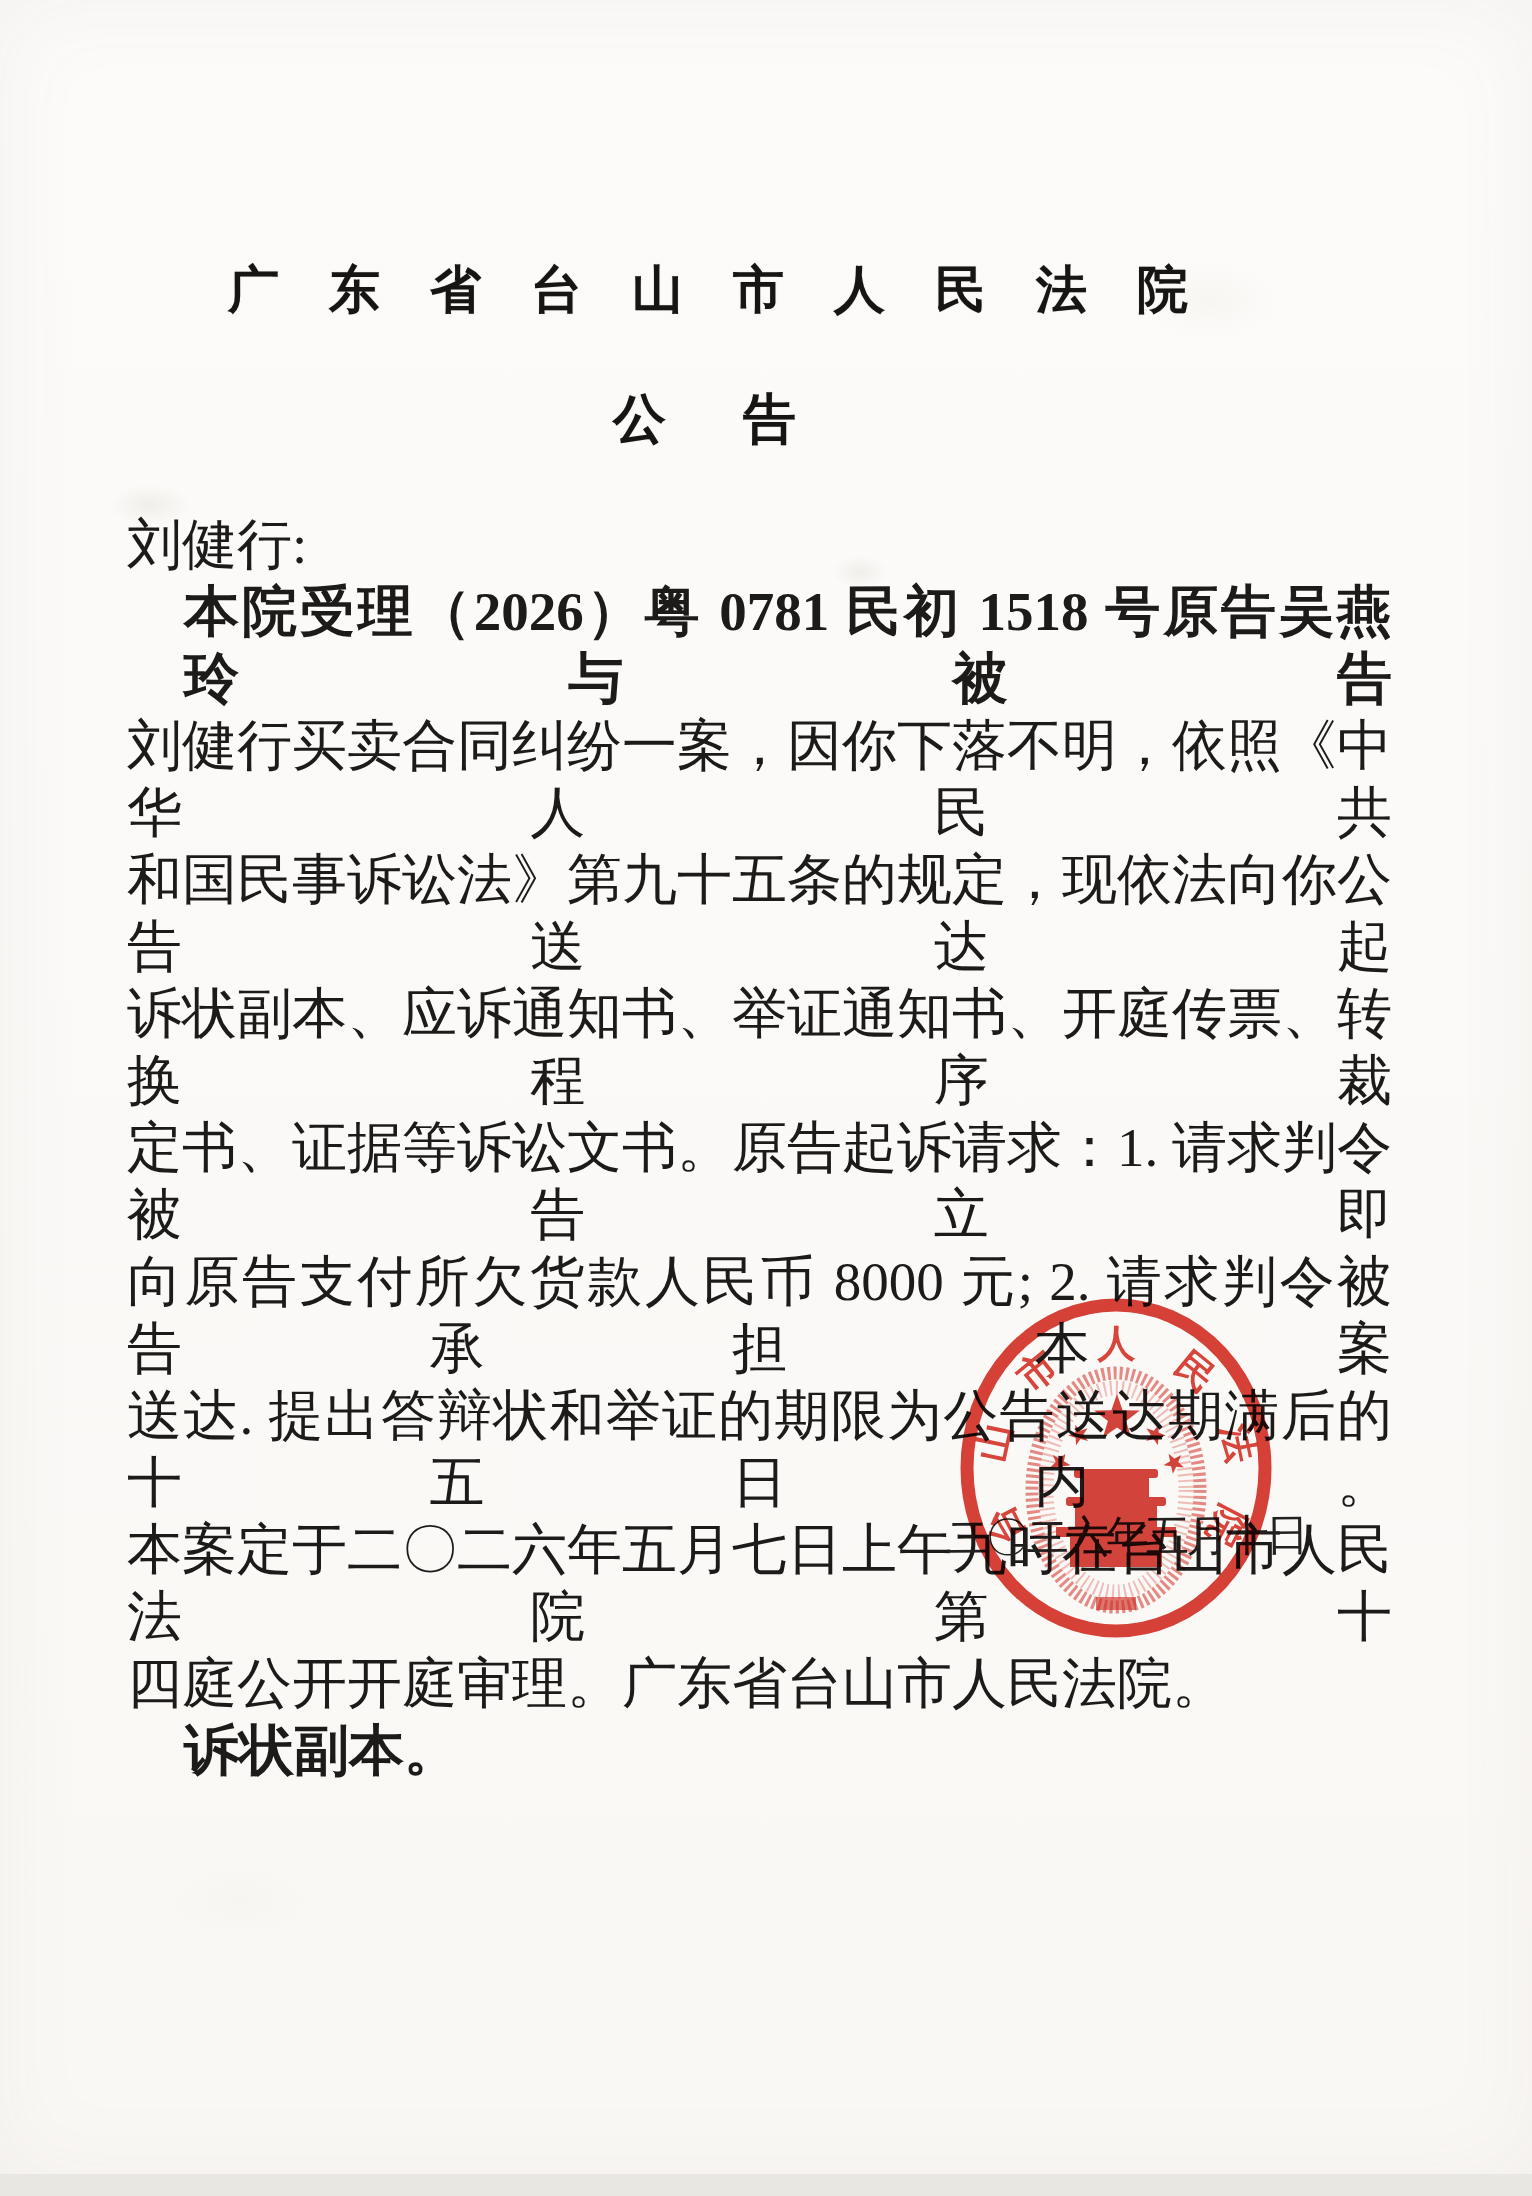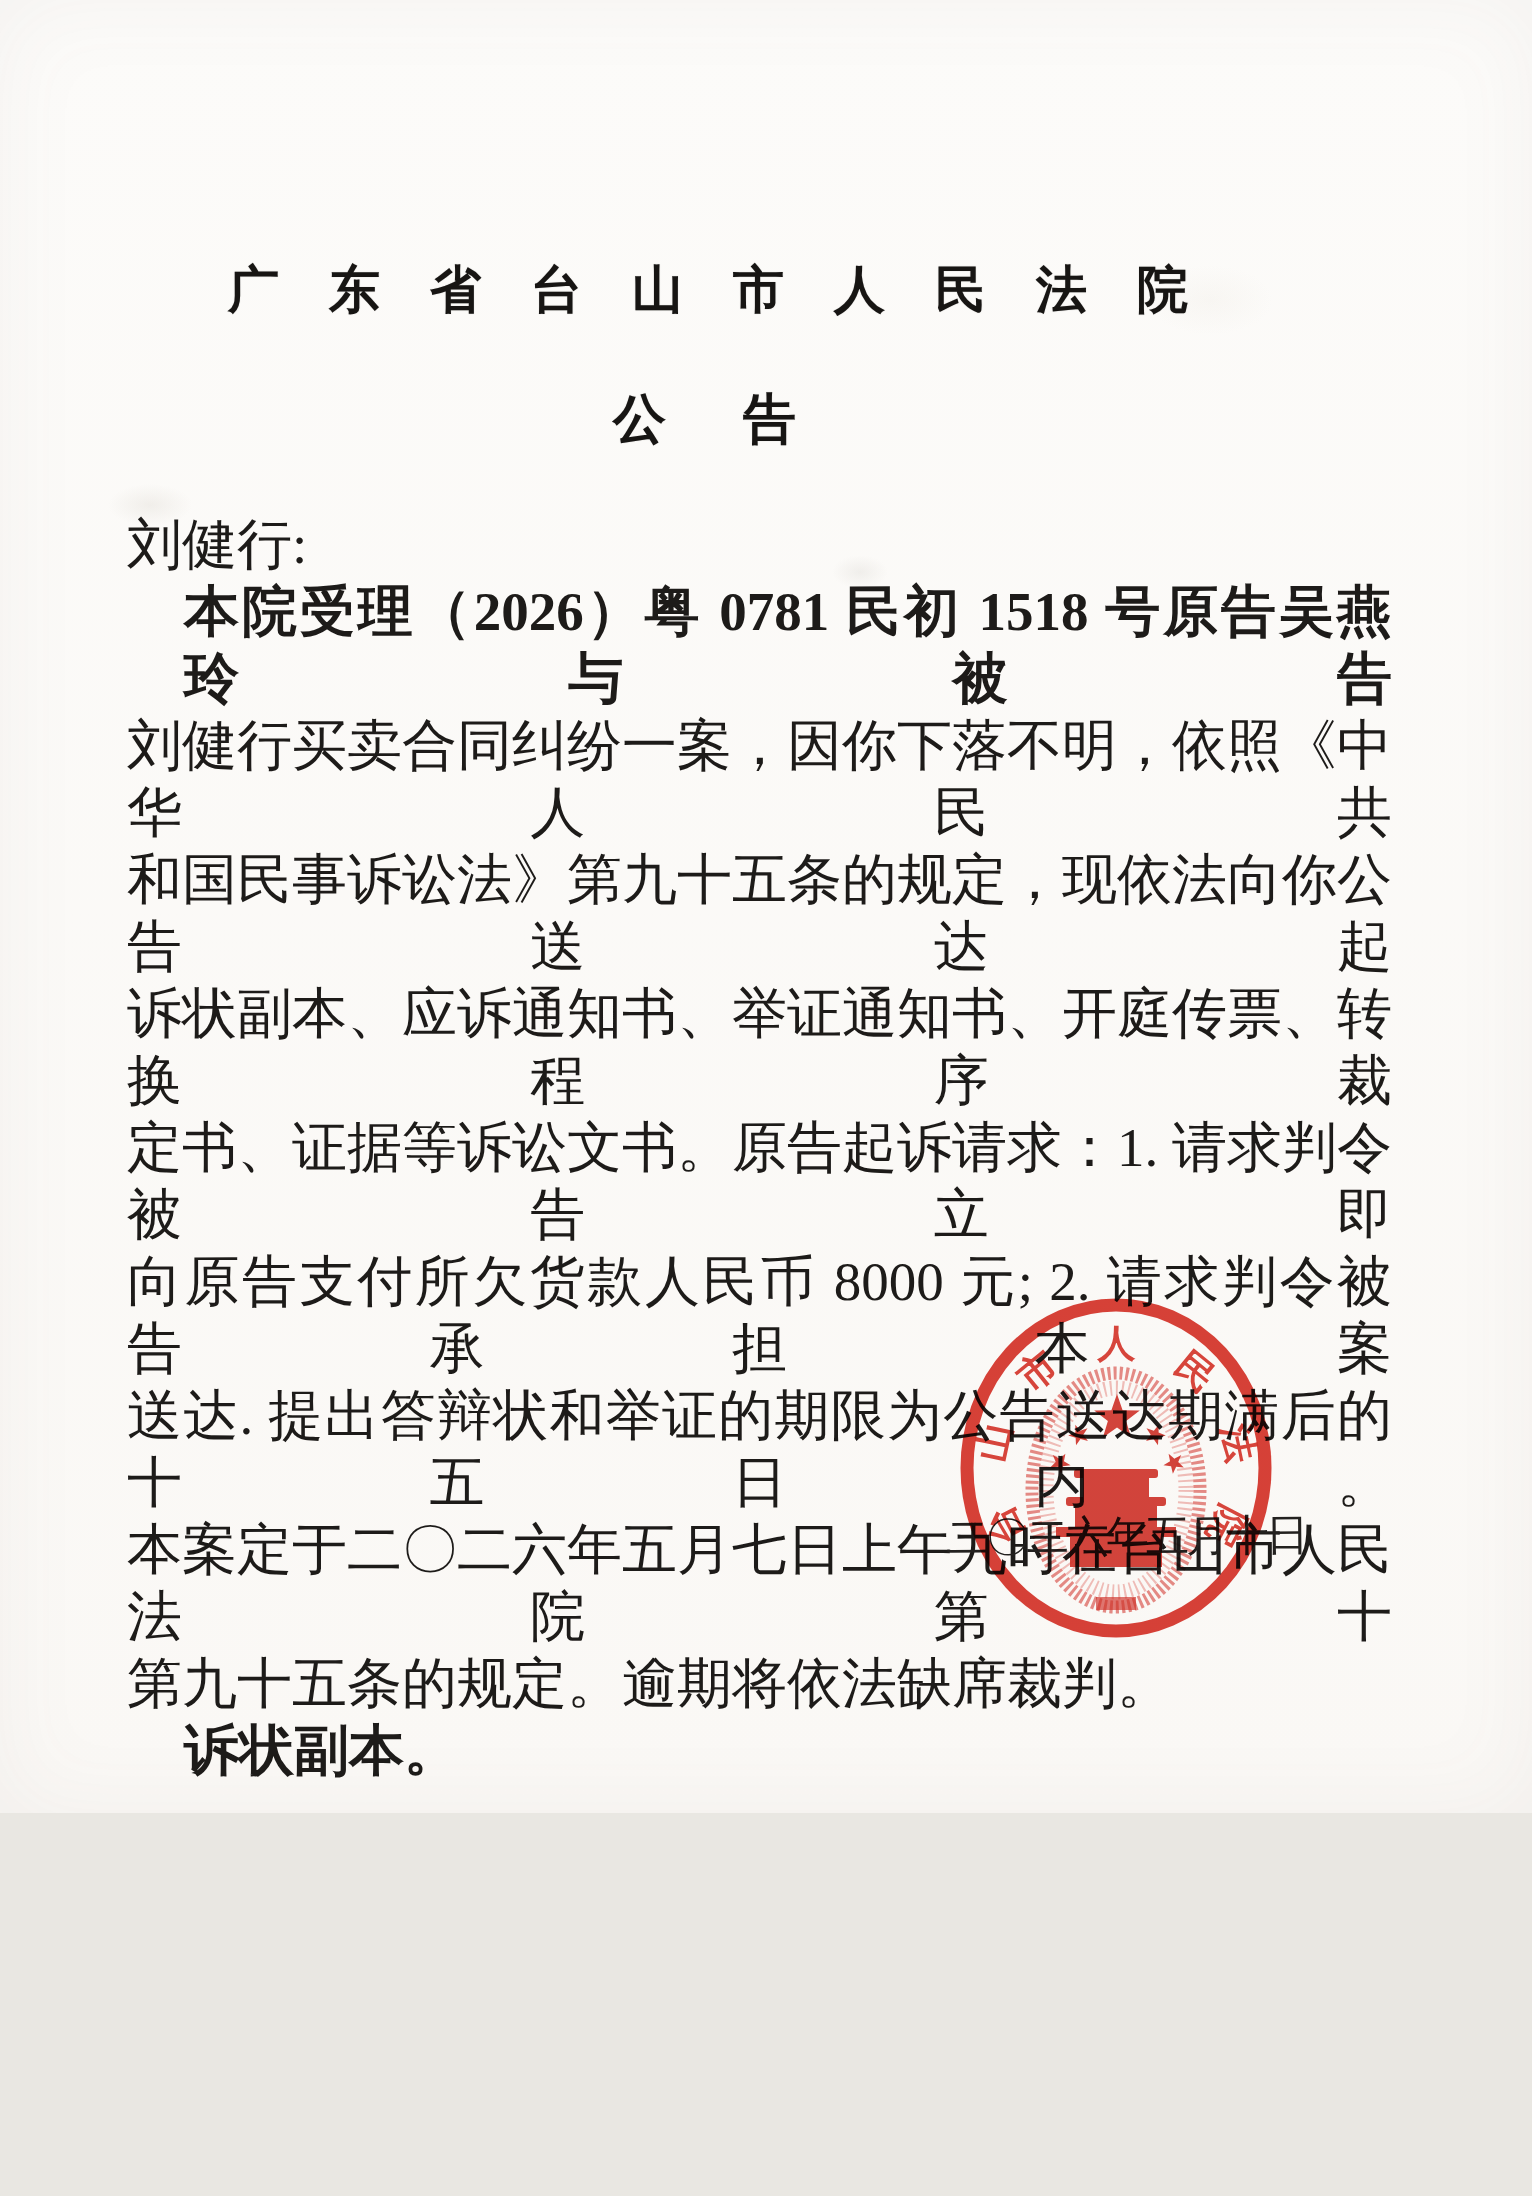--- a/index.html
+++ b/index.html
@@ -3,21 +3,21 @@
 <meta charset="utf-8">
 <style>
   html,body{margin:0;padding:0;}
   body{
     width:1532px;height:2196px;
     background:#e9e7e2;
     font-family:"Liberation Serif","DejaVu Serif",serif;
     position:relative;overflow:hidden;
   }
   .page{
-    position:absolute;left:0;top:0;width:1532px;height:1813px;
+    position:absolute;left:0;top:0;width:1532px;height:2174px;
     background:
       radial-gradient(60px 30px at 150px 505px, rgba(190,183,170,.18), transparent 70%),
       radial-gradient(40px 24px at 860px 572px, rgba(170,165,155,.14), transparent 70%),
       radial-gradient(90px 50px at 1210px 300px, rgba(212,202,186,.10), transparent 70%),
       radial-gradient(120px 60px at 240px 1900px, rgba(205,198,185,.07), transparent 70%),
       linear-gradient(#fcfbf9,#faf8f5);
     box-shadow:inset 0 0 90px rgba(120,110,95,.06);
   }
 
   .court-title{
@@ -73,21 +73,21 @@
   <div class="body-block">
     <div class="line flush">刘健行:</div>
     <div class="line indent">本院受理（2026）粤 0781 民初 1518 号原告吴燕玲与被告</div>
     <div class="line">刘健行买卖合同纠纷一案，因你下落不明，依照《中华人民共</div>
     <div class="line">和国民事诉讼法》第九十五条的规定，现依法向你公告送达起</div>
     <div class="line">诉状副本、应诉通知书、举证通知书、开庭传票、转换程序裁</div>
     <div class="line">定书、证据等诉讼文书。原告起诉请求：1. 请求判令被告立即</div>
     <div class="line">向原告支付所欠货款人民币 8000 元; 2. 请求判令被告承担本案</div>
     <div class="line">送达. 提出答辩状和举证的期限为公告送达期满后的十五日内。</div>
     <div class="line">本案定于二〇二六年五月七日上午九时在台山市人民法院第十</div>
-    <div class="line flush">第九十五条的规定。逾期将依法缺席裁判。</div>
+    <div class="line flush">四庭公开开庭审理。广东省台山市人民法院。</div>
     <div class="line indent flush">诉状副本。</div>
   </div>
 
   <div class="date-line">二〇二六年五月十日</div>
 
   <svg class="seal" viewBox="0 0 340 370">
     <defs>
       <polygon id="star" points="0,-24 5.6,-7.8 22.8,-7.4 9.1,3 14.1,19.4 0,9.6 -14.1,19.4 -9.1,3 -22.8,-7.4 -5.6,-7.8"></polygon>
       <path id="sealTextArc" d="M 84 255 A 112 112 0 1 1 256 255" fill="none"></path>
     </defs>

